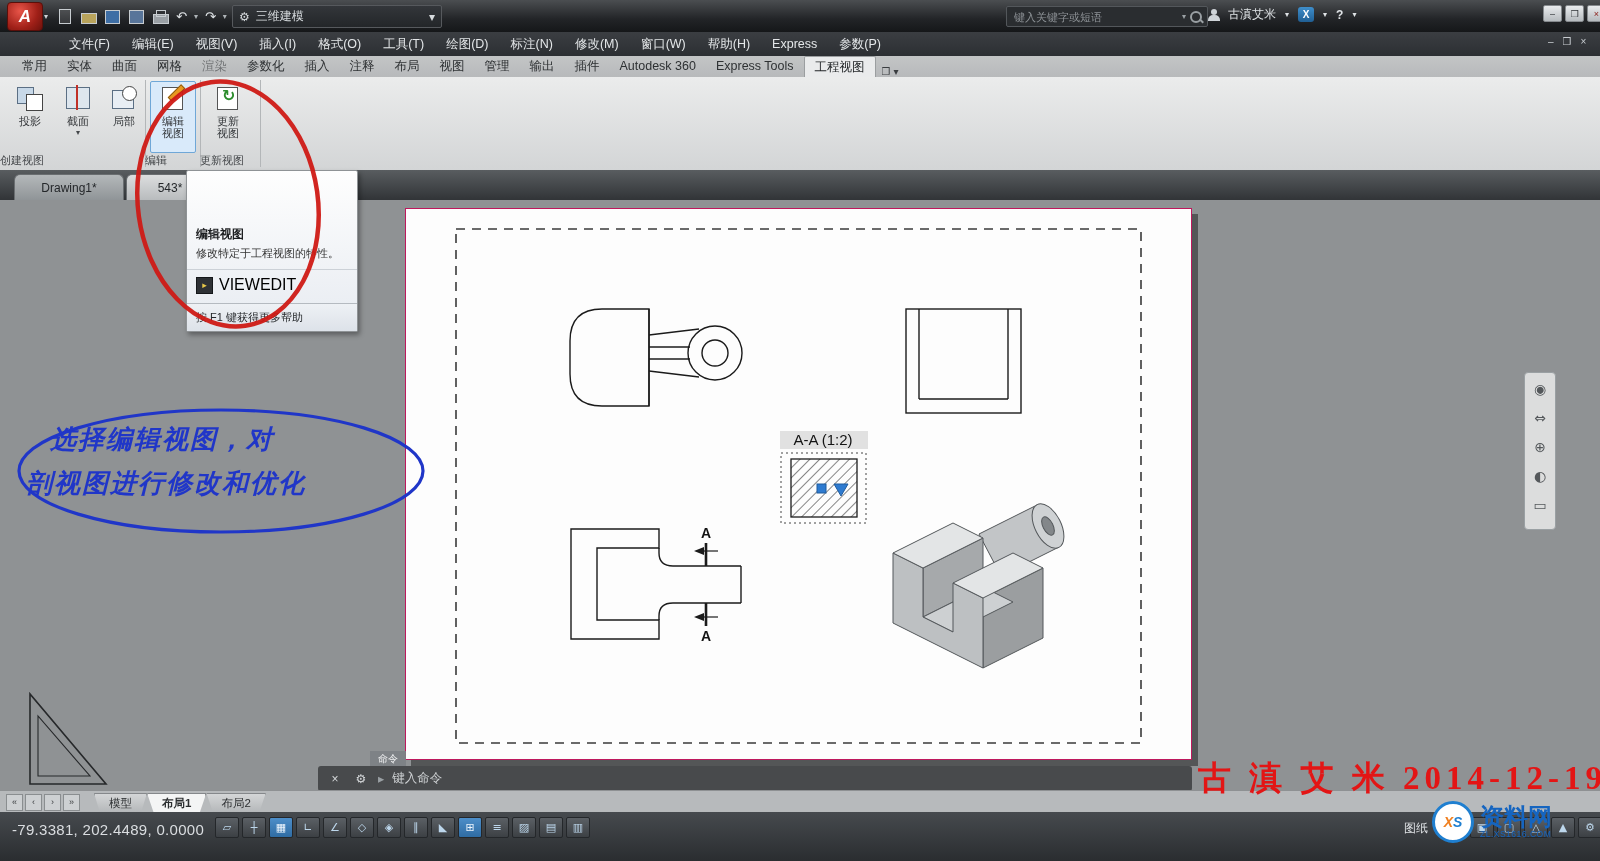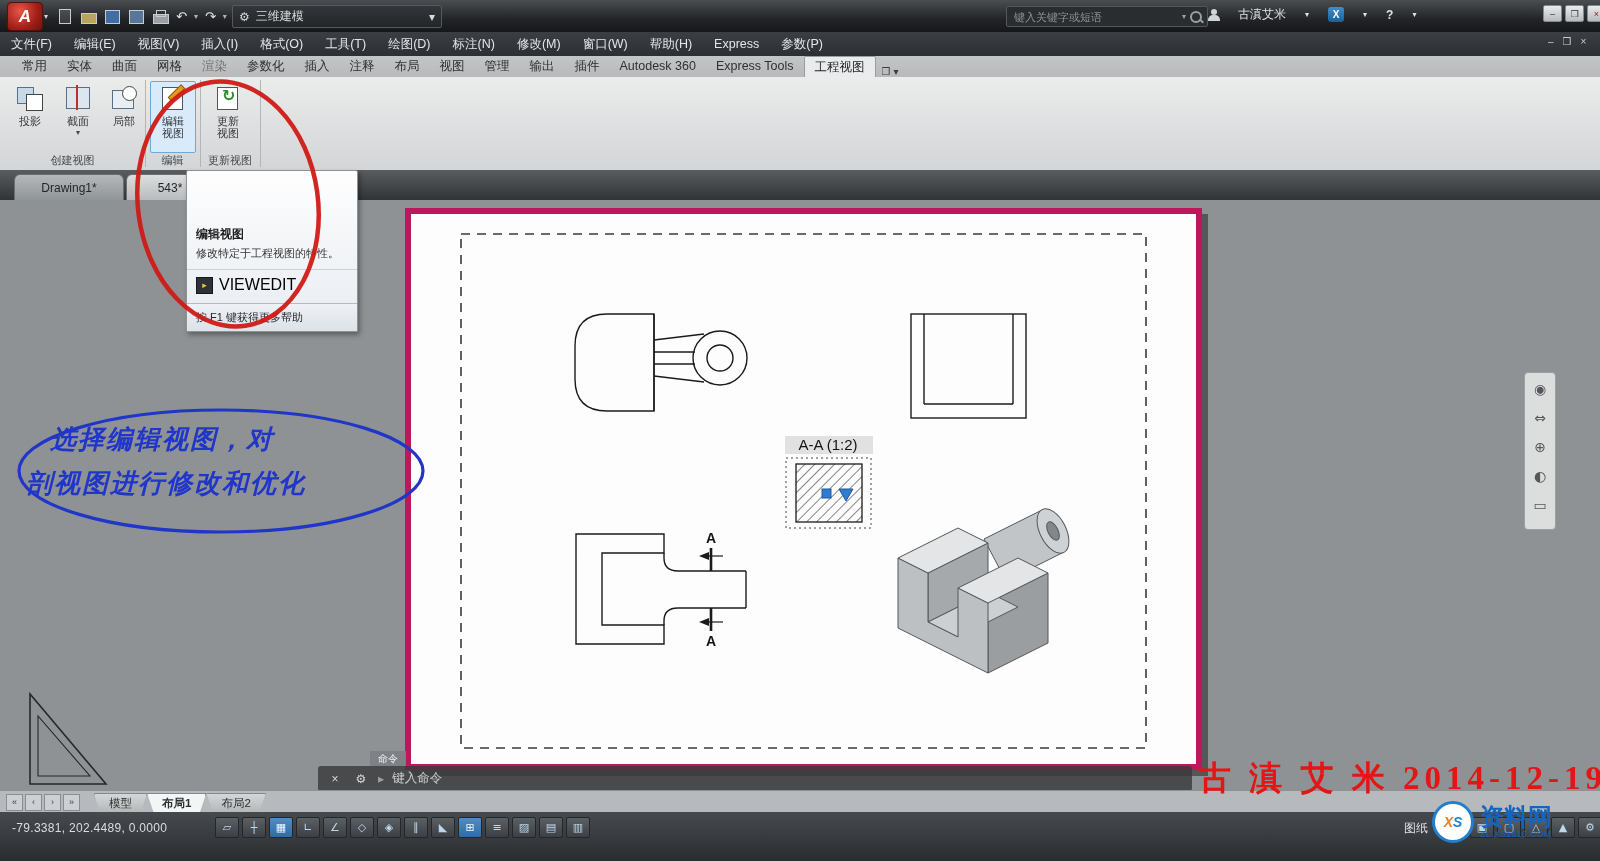--- a/index.html
+++ b/index.html
@@ -33,35 +33,35 @@
   .ws-switch .sp{flex:1;}
   .title-center{left:520px;top:0;width:460px;height:32px;display:flex;gap:42px;
     align-items:center;justify-content:center;color:#e9ebed;font-size:13px;}
   .search-box{left:1006px;top:6px;width:190px;height:19px;background:#2a2d30;
     border:1px solid #53575b;border-radius:2px;display:flex;align-items:center;padding:0 5px;gap:4px;}
   .search-box input{flex:1;background:transparent;border:none;outline:none;
     color:#a9aeb2;font-size:11px;font-family:"Liberation Sans",sans-serif;}
   .search-box input::placeholder{color:#8d9296;}
   .mag{width:8px;height:8px;border:2px solid #9aa0a4;border-radius:50%;position:relative;}
   .mag:after{content:"";position:absolute;left:7px;top:7px;width:5px;height:2px;background:#9aa0a4;transform:rotate(45deg);}
-  .tb-right{left:1208px;top:6px;display:flex;align-items:center;gap:19px;color:#dfe3e6;font-size:12px;}
+  .tb-right{left:1208px;top:6px;display:flex;align-items:center;gap:9px;color:#dfe3e6;font-size:12px;}
   .person{width:11px;height:12px;position:relative;}
   .person:before{content:"";position:absolute;left:3px;top:0;width:6px;height:6px;border-radius:50%;background:#cfd4d8;}
   .person:after{content:"";position:absolute;left:0;top:6px;width:12px;height:6px;border-radius:5px 5px 0 0;background:#cfd4d8;}
   .xchg{width:16px;height:15px;border-radius:3px;background:linear-gradient(#3e8ecb,#205f94);
     color:#fff;font-weight:bold;font-size:10px;display:flex;align-items:center;justify-content:center;}
   .win-btns{left:1543px;top:5px;display:flex;gap:3px;}
   .wb{width:17px;height:15px;border:1px solid #85898d;border-radius:2px;
     background:linear-gradient(#e9ebed,#b6bbbf);color:#2e3236;font-size:9px;
     display:flex;align-items:center;justify-content:center;}
   .wb.close{color:#8c1f1a;}
 
   
   .menubar{left:0;top:32px;width:1600px;height:24px;
-    background:linear-gradient(#3b3e42,#2c2f33);display:flex;box-sizing:border-box;}
+    background:linear-gradient(#3b3e42,#2c2f33);display:flex;padding-left:58px;box-sizing:border-box;}
   .menu-item{padding:0 11px;line-height:24px;font-size:12.5px;color:#e4e7e9;}
   .doc-btns{left:1548px;top:36px;display:flex;gap:9px;color:#c9ced2;font-size:10px;}
 
   
   .rtabs{left:0;top:56px;width:1600px;height:30px;background:linear-gradient(#c3c5c6,#b2b4b6);
     display:flex;padding-left:12px;box-sizing:border-box;}
   .rtab{padding:0 10px;line-height:21px;font-size:12.5px;color:#2e3133;}
   .rtab.dim{opacity:.55;}
   .rtab.active{background:#eaebec;border:1px solid #9b9ea0;border-bottom:none;
     border-radius:2px 2px 0 0;color:#1f2224;}
@@ -79,35 +79,35 @@
   .ic-proj .b{left:11px;top:10px;width:15px;height:15px;background:#fff;border-color:#444;}
   .ic-sect .a{left:3px;top:3px;width:22px;height:20px;background:#dde6ee;}
   .ic-sect .b{left:13px;top:1px;width:2px;height:25px;background:#c03028;border:none;}
   .ic-det .a{left:3px;top:6px;width:20px;height:17px;background:#e8eef4;}
   .ic-det .b{left:13px;top:2px;width:13px;height:13px;border-radius:50%;border-color:#444;background:#fff;}
   .ic-edit .a{left:4px;top:3px;width:19px;height:21px;background:#fff;border-color:#555;}
   .ic-edit .b{left:9px;top:6px;width:17px;height:4px;background:#e8981f;border-color:#8a5a10;transform:rotate(-45deg);}
   .ic-upd .a{left:4px;top:3px;width:19px;height:21px;background:#fff;border-color:#555;}
   .ic-upd .b{left:9px;top:6px;border:none;color:#2d8d2d;font-size:16px;font-weight:bold;}
   .psep{position:absolute;top:3px;bottom:3px;width:1px;background:#b3b6b8;}
-  .plabel{position:absolute;bottom:2px;font-size:11px;color:#45484b;text-align:center;}
+  .plabel{position:absolute;bottom:2px;font-size:11px;color:#45484b;text-align:left;}
 
   
   .ftabs{left:0;top:170px;width:1600px;height:30px;
     background:linear-gradient(#595d60,#313437);}
   .ftab{position:absolute;top:4px;height:26px;border:1px solid #6a6e71;border-bottom:none;
     border-radius:6px 6px 0 0;font-size:12px;color:#24272a;
     display:flex;align-items:center;justify-content:center;}
   .ftab.inactive{background:linear-gradient(#b4b8ba,#8e9396);}
   .ftab.active{background:linear-gradient(#dcdedf,#b7babc);}
 
   
   .canvas{left:0;top:200px;width:1600px;height:590px;background:#8f9294;overflow:hidden;}
   .paper{left:405px;top:8px;width:785px;height:550px;background:#fdfdfd;
-    border:6px solid #be185d;box-shadow:6px 6px 0 rgba(25,25,25,.5);}
+    border:1px solid #be185d;box-shadow:6px 6px 0 rgba(25,25,25,.5);}
   .anno-blue{left:12px;top:206px;width:424px;height:132px;color:#2036c8;}
   .anno-line{position:absolute;font-family:"Liberation Serif",serif;font-style:italic;
     font-weight:bold;font-size:26px;letter-spacing:2px;white-space:nowrap;}
   .cmdbar{left:318px;top:566px;width:874px;height:25px;background:rgba(56,58,60,.82);
     border-radius:3px;display:flex;align-items:center;gap:8px;padding:0 8px;box-sizing:border-box;
     color:#cfd2d4;font-size:12.5px;}
   .cmd-ic{width:18px;height:18px;display:flex;align-items:center;justify-content:center;
     color:#d5d8da;font-size:12px;}
   .cmd-tag{left:370px;top:551px;width:36px;height:15px;background:rgba(125,129,132,.92);
     color:#f2f3f4;font-size:10px;display:flex;align-items:center;justify-content:center;}
@@ -149,21 +149,21 @@
     color:#3a3d3f;font-size:9px;display:flex;align-items:center;justify-content:center;}
   .ltab{height:19px;margin-top:3px;padding:0 14px;font-size:11.5px;color:#2c2f31;
     line-height:19px;clip-path:polygon(0 0,100% 0,88% 100%,12% 100%);
     background:linear-gradient(#d4d6d7,#b3b6b8);border:1px solid #85888b;}
   .ltab.active{background:#f4f5f5;font-weight:bold;}
   .lt-tabs{display:flex;margin-left:14px;}
 
   
   .statusbar{left:0;top:812px;width:1600px;height:49px;
     background:linear-gradient(#464a4e,#2a2d30);}
-  .coords{left:12px;top:9px;font-size:12px;color:#dadde0;letter-spacing:.3px;}
+  .coords{left:12px;top:9px;font-size:15px;color:#dadde0;letter-spacing:.3px;}
   .st-row{left:215px;top:5px;display:flex;gap:3px;}
   .st-ic{width:22px;height:19px;line-height:19px;text-align:center;font-size:11px;
     color:#bdd7ec;background:linear-gradient(#5b6065,#3c4044);border:1px solid #24272a;
     border-radius:2px;font-family:"DejaVu Sans",sans-serif;}
   .st-ic.on{background:linear-gradient(#4d8ec9,#2f6ca3);color:#ecf5fd;}
   .st-right{left:1470px;top:5px;display:flex;gap:3px;}
   .paper-label{left:1404px;top:8px;font-size:12px;color:#dfe2e5;}
 </style>
 </head>
 <body>

